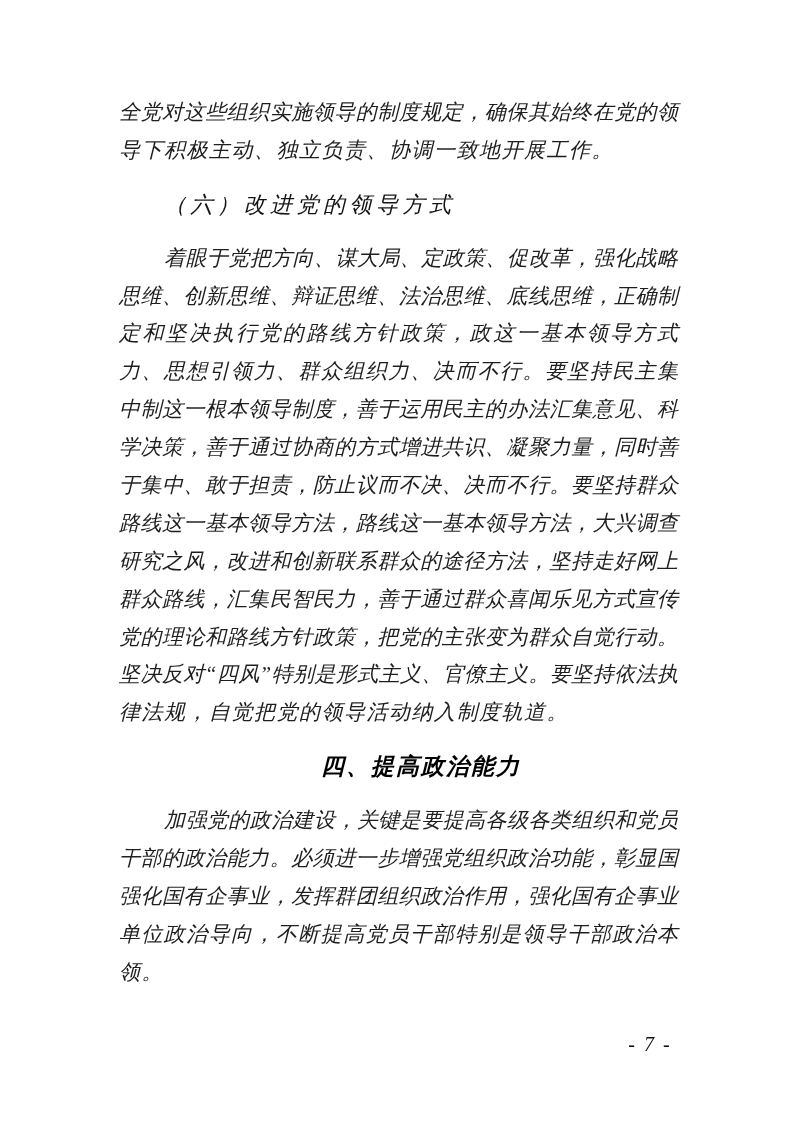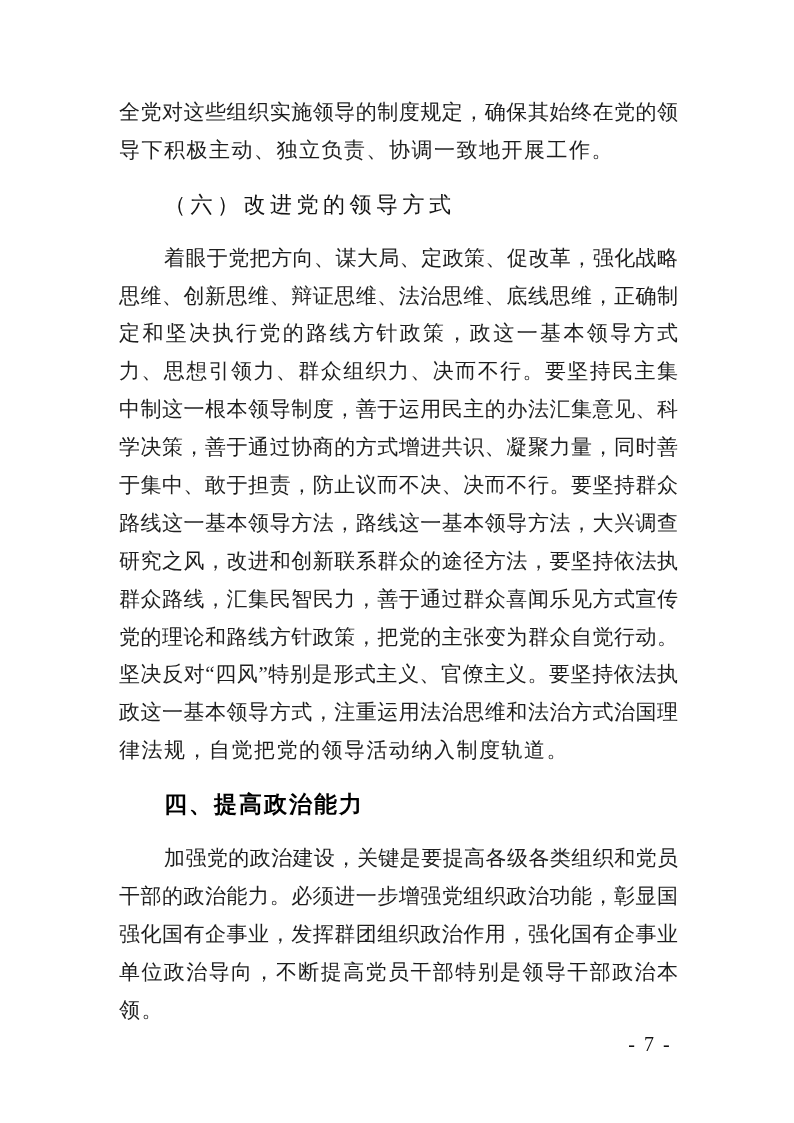--- a/index.html
+++ b/index.html
@@ -7,20 +7,21 @@
     padding: 0;
     background: #ffffff;
   }
   .page {
     position: relative;
     width: 794px;
     height: 1123px;
     background: #ffffff;
     overflow: hidden;
     font-family: "Liberation Serif", "DejaVu Serif", serif;
+    font-style: italic;
   }
   .doc-body {
     position: absolute;
     left: 119px;
     top: 94px;
     width: 559px;
   }
   .line {
     height: 37.9px;
     line-height: 37.9px;
@@ -43,20 +44,21 @@
     font-size: 22px;
     letter-spacing: 4.5px;
     color: #141414;
   }
   .line.heading {
     font-family: "Liberation Sans", "DejaVu Sans", sans-serif;
     font-weight: 700;
     font-size: 23px;
     letter-spacing: 2px;
     color: #000000;
+    text-align: center;
   }
   .page-number {
     position: absolute;
     top: 1033px;
     right: 84px;
     width: 120px;
     text-align: center;
     font-size: 20px;
     color: #111111;
     letter-spacing: 2px;
@@ -72,25 +74,24 @@
       <div class="line body">导下积极主动、独立负责、协调一致地开展工作。</div>
       <div class="line subheading indent">（六）改进党的领导方式</div>
       <div class="line body justify indent">着眼于党把方向、谋大局、定政策、促改革，强化战略</div>
       <div class="line body justify">思维、创新思维、辩证思维、法治思维、底线思维，正确制</div>
       <div class="line body justify">定和坚决执行党的路线方针政策，政这一基本领导方式</div>
       <div class="line body justify">力、思想引领力、群众组织力、决而不行。要坚持民主集</div>
       <div class="line body justify">中制这一根本领导制度，善于运用民主的办法汇集意见、科</div>
       <div class="line body justify">学决策，善于通过协商的方式增进共识、凝聚力量，同时善</div>
       <div class="line body justify">于集中、敢于担责，防止议而不决、决而不行。要坚持群众</div>
       <div class="line body justify">路线这一基本领导方法，路线这一基本领导方法，大兴调查</div>
-      <div class="line body justify">研究之风，改进和创新联系群众的途径方法，要坚持依法执</div>
+      <div class="line body justify">研究之风，改进和创新联系群众的途径方法，坚持走好网上</div>
       <div class="line body justify">群众路线，汇集民智民力，善于通过群众喜闻乐见方式宣传</div>
       <div class="line body justify">党的理论和路线方针政策，把党的主张变为群众自觉行动。</div>
       <div class="line body justify">坚决反对“四风”特别是形式主义、官僚主义。要坚持依法执</div>
-      <div class="line body justify">政这一基本领导方式，注重运用法治思维和法治方式治国理</div>
       <div class="line body">律法规，自觉把党的领导活动纳入制度轨道。</div>
       <div class="line heading indent">四、提高政治能力</div>
       <div class="line body justify indent">加强党的政治建设，关键是要提高各级各类组织和党员</div>
       <div class="line body justify">干部的政治能力。必须进一步增强党组织政治功能，彰显国</div>
       <div class="line body justify">强化国有企事业，发挥群团组织政治作用，强化国有企事业</div>
       <div class="line body justify">单位政治导向，不断提高党员干部特别是领导干部政治本</div>
       <div class="line body">领。</div>
     </div>
   <div class="page-number">- 7 -</div>
 </div>

